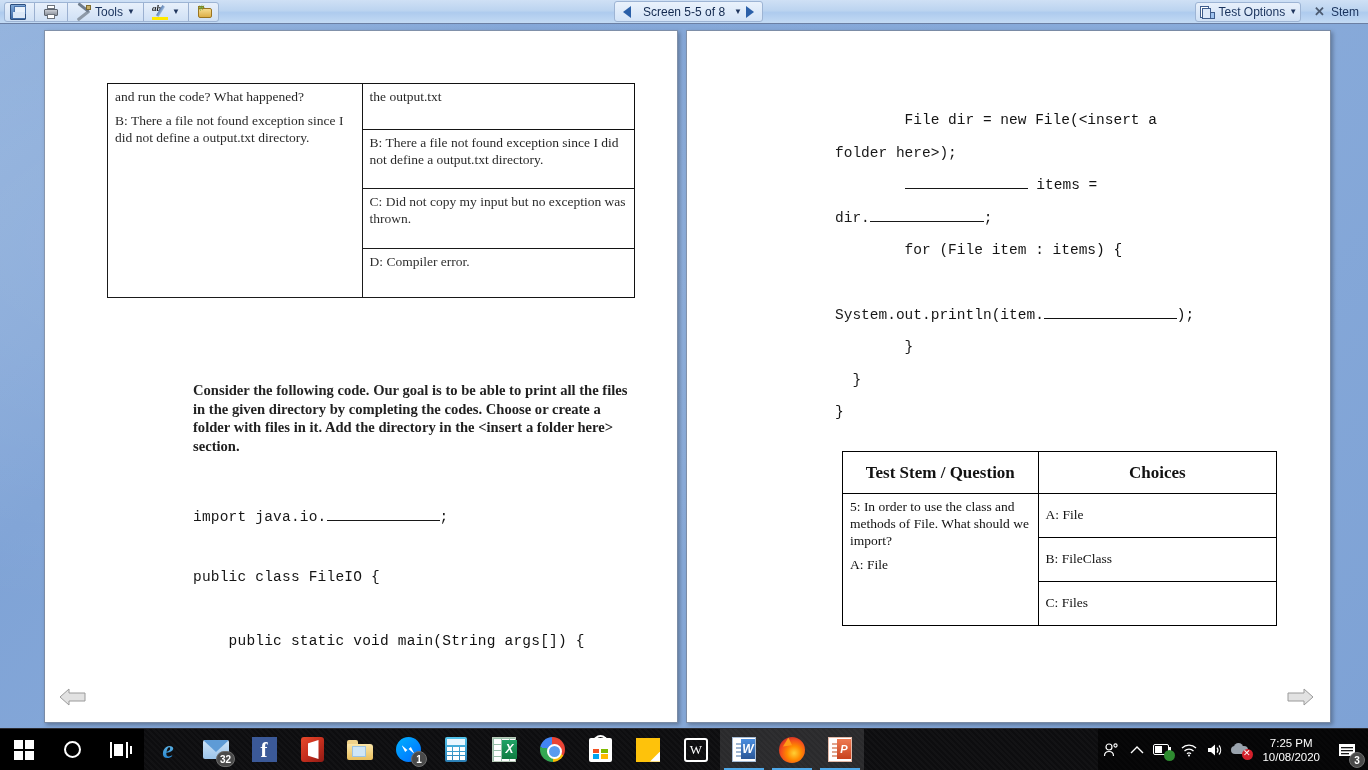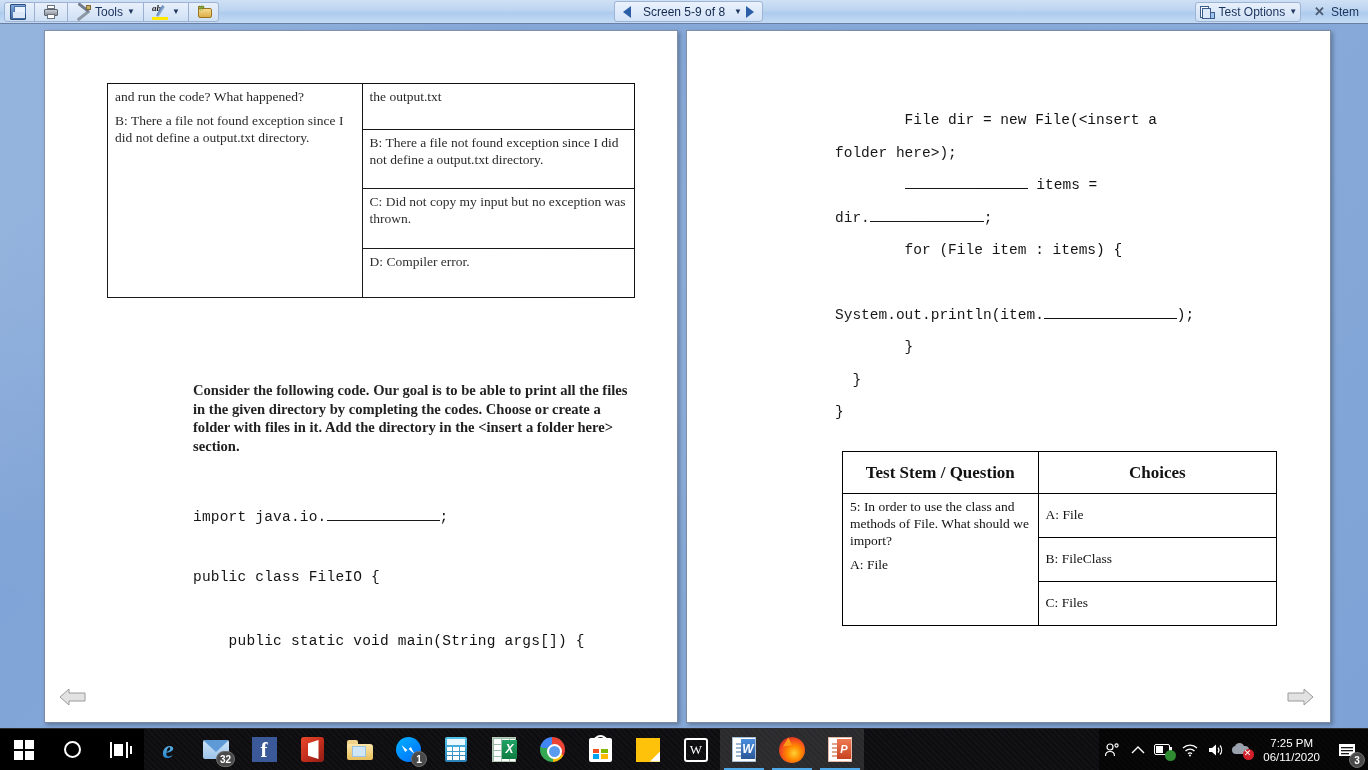--- a/index.html
+++ b/index.html
@@ -303,21 +303,21 @@
           <i class="fb"></i>
           <i class="sp">✳</i>
         </span>
     </div>
   </div>
 
   <div id="screen-nav">
     <div class="navbtn">
       <span class="nav-arrow nav-left"></span>
     </div>
-    <span class="lbl">Screen 5-9 of 8</span>
+    <span class="lbl">Screen 5-5 of 8</span>
     <span class="caret">▼</span>
     <div class="navbtn">
       <span class="nav-arrow nav-right"></span>
     </div>
   </div>
 
   <div id="tb-right">
     <div class="tb-btn tb-sunken">
       <span class="ic ic-view">
           <i class="w1"></i>
@@ -584,21 +584,21 @@
     <div class="tray-btn" title="OneDrive">
       <span class="tray-ico">
         <span style="position:absolute;left:0;top:4px;width:17px;height:8px;background:#9aa3ad;border-radius:5px;display:block;"></span>
         <span style="position:absolute;left:3px;top:1px;width:9px;height:8px;background:#9aa3ad;border-radius:50%;display:block;"></span>
         <span style="position:absolute;right:-2px;bottom:-2px;width:11px;height:11px;background:#d4202b;border-radius:50%;display:block;"></span>
         <span style="position:absolute;right:1px;bottom:1px;color:#fff;font-size:9px;line-height:7px;display:block;">✕</span>
       </span>
     </div>
     <div id="clock">
       <div>7:25 PM</div>
-      <div>06/11/2020</div>
+      <div>10/08/2020</div>
     </div>
     <div id="notif">
       <svg width="20" height="16" viewBox="0 0 20 16">
         <rect x="2" y="2" width="16" height="12" fill="#fff"></rect>
         <rect x="4" y="5" width="12" height="1.3" fill="#1a1a1a"></rect>
         <rect x="4" y="8" width="12" height="1.3" fill="#1a1a1a"></rect>
         <rect x="4" y="11" width="8" height="1.3" fill="#1a1a1a"></rect>
       </svg>
       <span class="badge" style="right:1px;bottom:3px;">3</span>
     </div>

